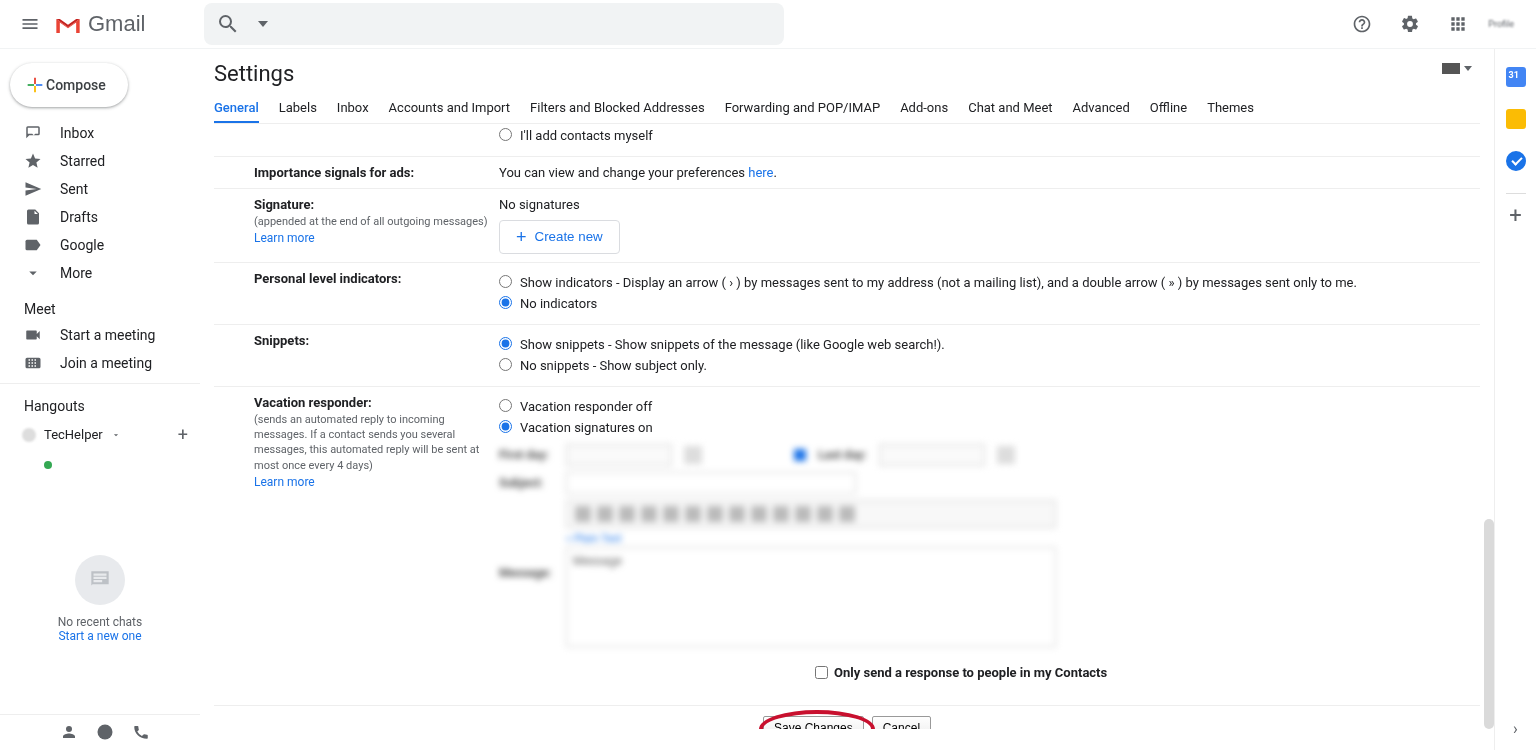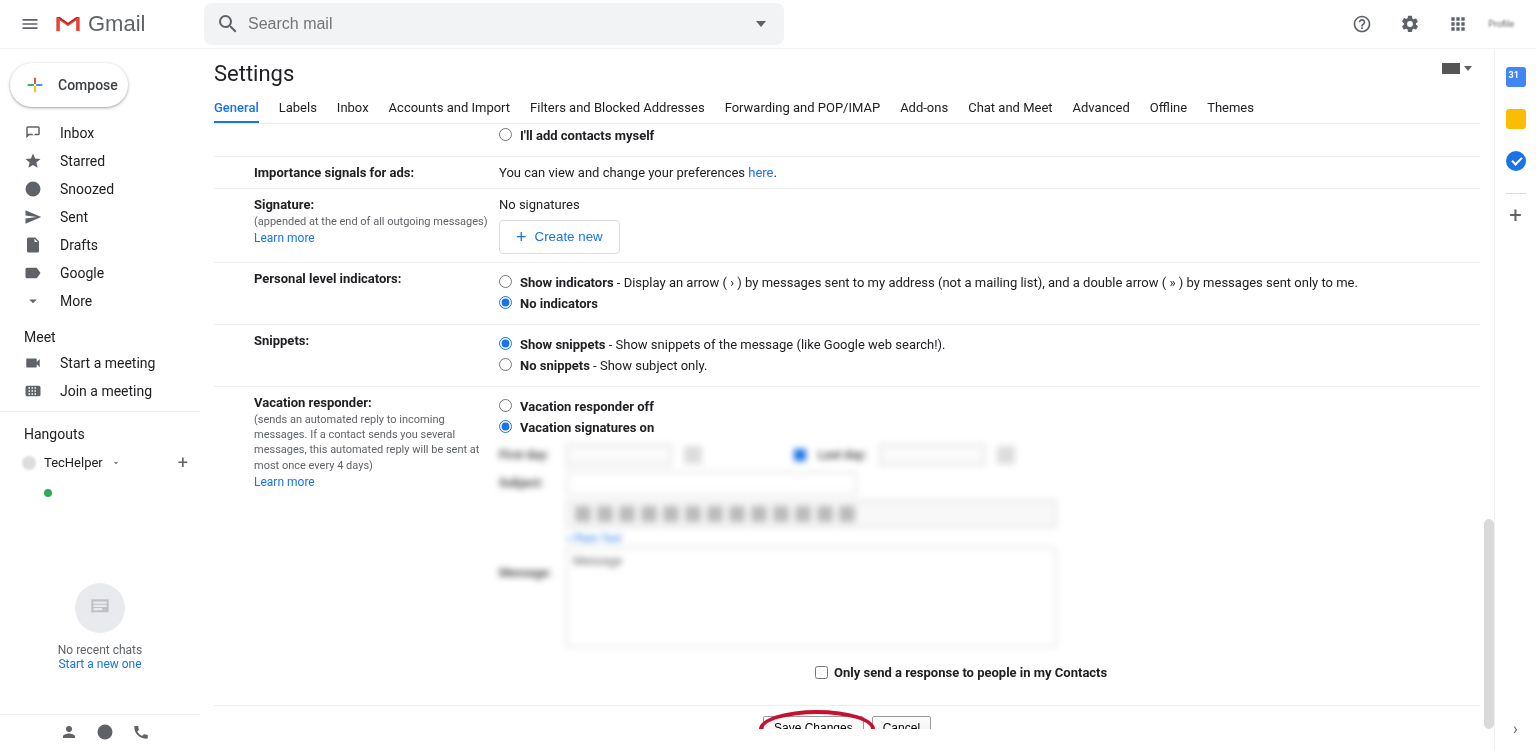--- a/index.html
+++ b/index.html
@@ -16,21 +16,21 @@
   
   .header {
     display: flex;
     align-items: center;
     height: 49px;
     padding: 0 10px 0 10px;
     border-bottom: 1px solid #f1f3f4;
   }
   .menu-btn { width:40px; height:40px; display:flex;align-items:center;justify-content:center; border-radius:50%; cursor:pointer; }
   .menu-btn svg { width:20px;height:20px; fill:#5f6368; }
-  .logo-wrap { display:flex; align-items:center; margin-left:4px; gap:6px; width:140px;}
+  .logo-wrap { display:flex; align-items:flex-end; margin-left:4px; gap:6px; width:140px;}
   .logo-m {
     width:28px;height:22px;position:relative;
   }
   .logo-m svg{width:28px;height:22px;}
   .logo-text { font-size:22px; color:#5f6368; font-family:'Product Sans',Arial,sans-serif; }
   .search-bar {
     margin-left:10px;
     width: 580px;
     height: 42px;
     background:#f1f3f4;
@@ -56,21 +56,21 @@
     padding-top:10px;
     display:flex;
     flex-direction:column;
   }
   .compose-btn {
     margin: 4px 0 12px 10px;
     width:118px; height:44px;
     border-radius:24px;
     box-shadow:0 1px 2px rgba(60,64,67,.3),0 1px 3px 1px rgba(60,64,67,.15);
     background:#fff;
-    display:flex;align-items:center;gap:12px;
+    display:flex;align-items:center;
     padding-left:14px;
     cursor:pointer;
     font-size:14px; color:#3c4043; font-weight:500;text-align:right;
   }
   .nav-item {
     display:flex;align-items:center;gap:18px;
     height:28px; padding-left:24px;
     font-size:14px; color:#202124;
     cursor:pointer;
     border-top-right-radius:14px;border-bottom-right-radius:14px;
@@ -107,21 +107,21 @@
   .tab.active { color:#1a73e8; border-bottom:2px solid #1a73e8; font-weight:500;}
   .settings-body{ overflow:auto; height:605px; font-size:13px;}
   .setting-row{ display:flex; border-bottom:1px solid #eee; padding:8px 0;}
   .setting-label{ width:245px; padding-right:10px;margin-left:40px;}
   .setting-label .lbl{font-weight:700;}
   .setting-label .sub{font-size:11px;color:#5f6368;line-height:1.4;margin-top:2px;}
   .setting-label .lm{color:#1a73e8;font-size:12px;cursor:pointer;display:inline-block;margin-top:2px;}
   .setting-value{ flex:1;}
   .radio-line{display:flex;align-items:flex-start;gap:8px;margin:2px 0;line-height:1.5;}
   .radio-line input[type=radio]{ accent-color:#1a73e8; margin-top:2px;}
-  .radio-line b{font-weight:700;}
+  .radio-line b{font-weight:400;}
   .radio-line span{color:#202124;}
   .create-btn{
     border:1px solid #dadce0; background:#fff; color:#1a73e8; font-weight:500;
     height:34px; padding:0 16px; border-radius:4px; cursor:pointer;
     display:inline-flex;align-items:center;gap:8px;margin-top:8px;
   }
   .plus-blue{color:#1a73e8;font-size:18px;line-height:0;}
   a.inline-link{color:#1a73e8;}
   
   .vac-block{filter:blur(3px);margin-top:6px;}
@@ -177,21 +177,20 @@
           <path fill="#fbbc04" d="M2 3l10 7V3z" opacity="0"></path>
           <path fill="#c5221f" d="M2 3h3l7 5 7-5h3l-10 7z"></path>
         </svg>
     </span>
     <span class="logo-text">Gmail</span>
   </div>
   <div class="search-bar">
     <svg class="sicon" viewBox="0 0 24 24">
         <path d="M15.5 14h-.79l-.28-.27A6.471 6.471 0 0016 9.5 6.5 6.5 0 109.5 16c1.61 0 3.09-.59 4.23-1.57l.27.28v.79l5 4.99L20.49 19l-4.99-5zm-6 0C7.01 14 5 11.99 5 9.5S7.01 5 9.5 5 14 7.01 14 9.5 11.99 14 9.5 14z"></path>
       </svg>
-    <input type="text" placeholder="Search mail" style="">
     <div class="dropdown-icon"></div>
   </div>
   <div class="header-right">
     <div class="icon-btn">
       <svg viewBox="0 0 24 24">
           <path d="M11 18h2v-2h-2v2zm1-16C6.48 2 2 6.48 2 12s4.48 10 10 10 10-4.48 10-10S17.52 2 12 2zm0 18c-4.41 0-8-3.59-8-8s3.59-8 8-8 8 3.59 8 8-3.59 8-8 8zm0-14c-2.21 0-4 1.79-4 4h2c0-1.1.9-2 2-2s2 .9 2 2c0 2-3 1.75-3 5h2c0-2.25 3-2.5 3-5 0-2.21-1.79-4-4-4z"></path>
         </svg>
     </div>
     <div class="icon-btn">
       <svg viewBox="0 0 24 24">
@@ -223,26 +222,20 @@
         <svg viewBox="0 0 24 24">
           <path d="M19 3H5a2 2 0 00-2 2v14l4-4h12a2 2 0 002-2V5a2 2 0 00-2-2zM5 5h14v8h-4l-2 2-2-2H5V5z"></path>
         </svg>
         <span>Inbox</span>
       </div>
     <div class="nav-item">
         <svg viewBox="0 0 24 24">
           <path d="M12 17.27L18.18 21l-1.64-7.03L22 9.24l-7.19-.61L12 2 9.19 8.63 2 9.24l5.46 4.73L5.82 21z"></path>
         </svg>
         <span>Starred</span>
-      </div>
-    <div class="nav-item">
-        <svg viewBox="0 0 24 24">
-          <path d="M12 2a10 10 0 100 20 10 10 0 000-20zm.5 5H11v6l5.25 3.15.75-1.23-4.5-2.67V7z"></path>
-        </svg>
-        <span>Snoozed</span>
       </div>
     <div class="nav-item">
         <svg viewBox="0 0 24 24">
           <path d="M2 21l21-9L2 3v7l15 2-15 2v7z"></path>
         </svg>
         <span>Sent</span>
       </div>
     <div class="nav-item">
         <svg viewBox="0 0 24 24">
           <path d="M6 2h9l5 5v13a2 2 0 01-2 2H6a2 2 0 01-2-2V4a2 2 0 012-2zm8 1.5V8h4.5L14 3.5z"></path>

